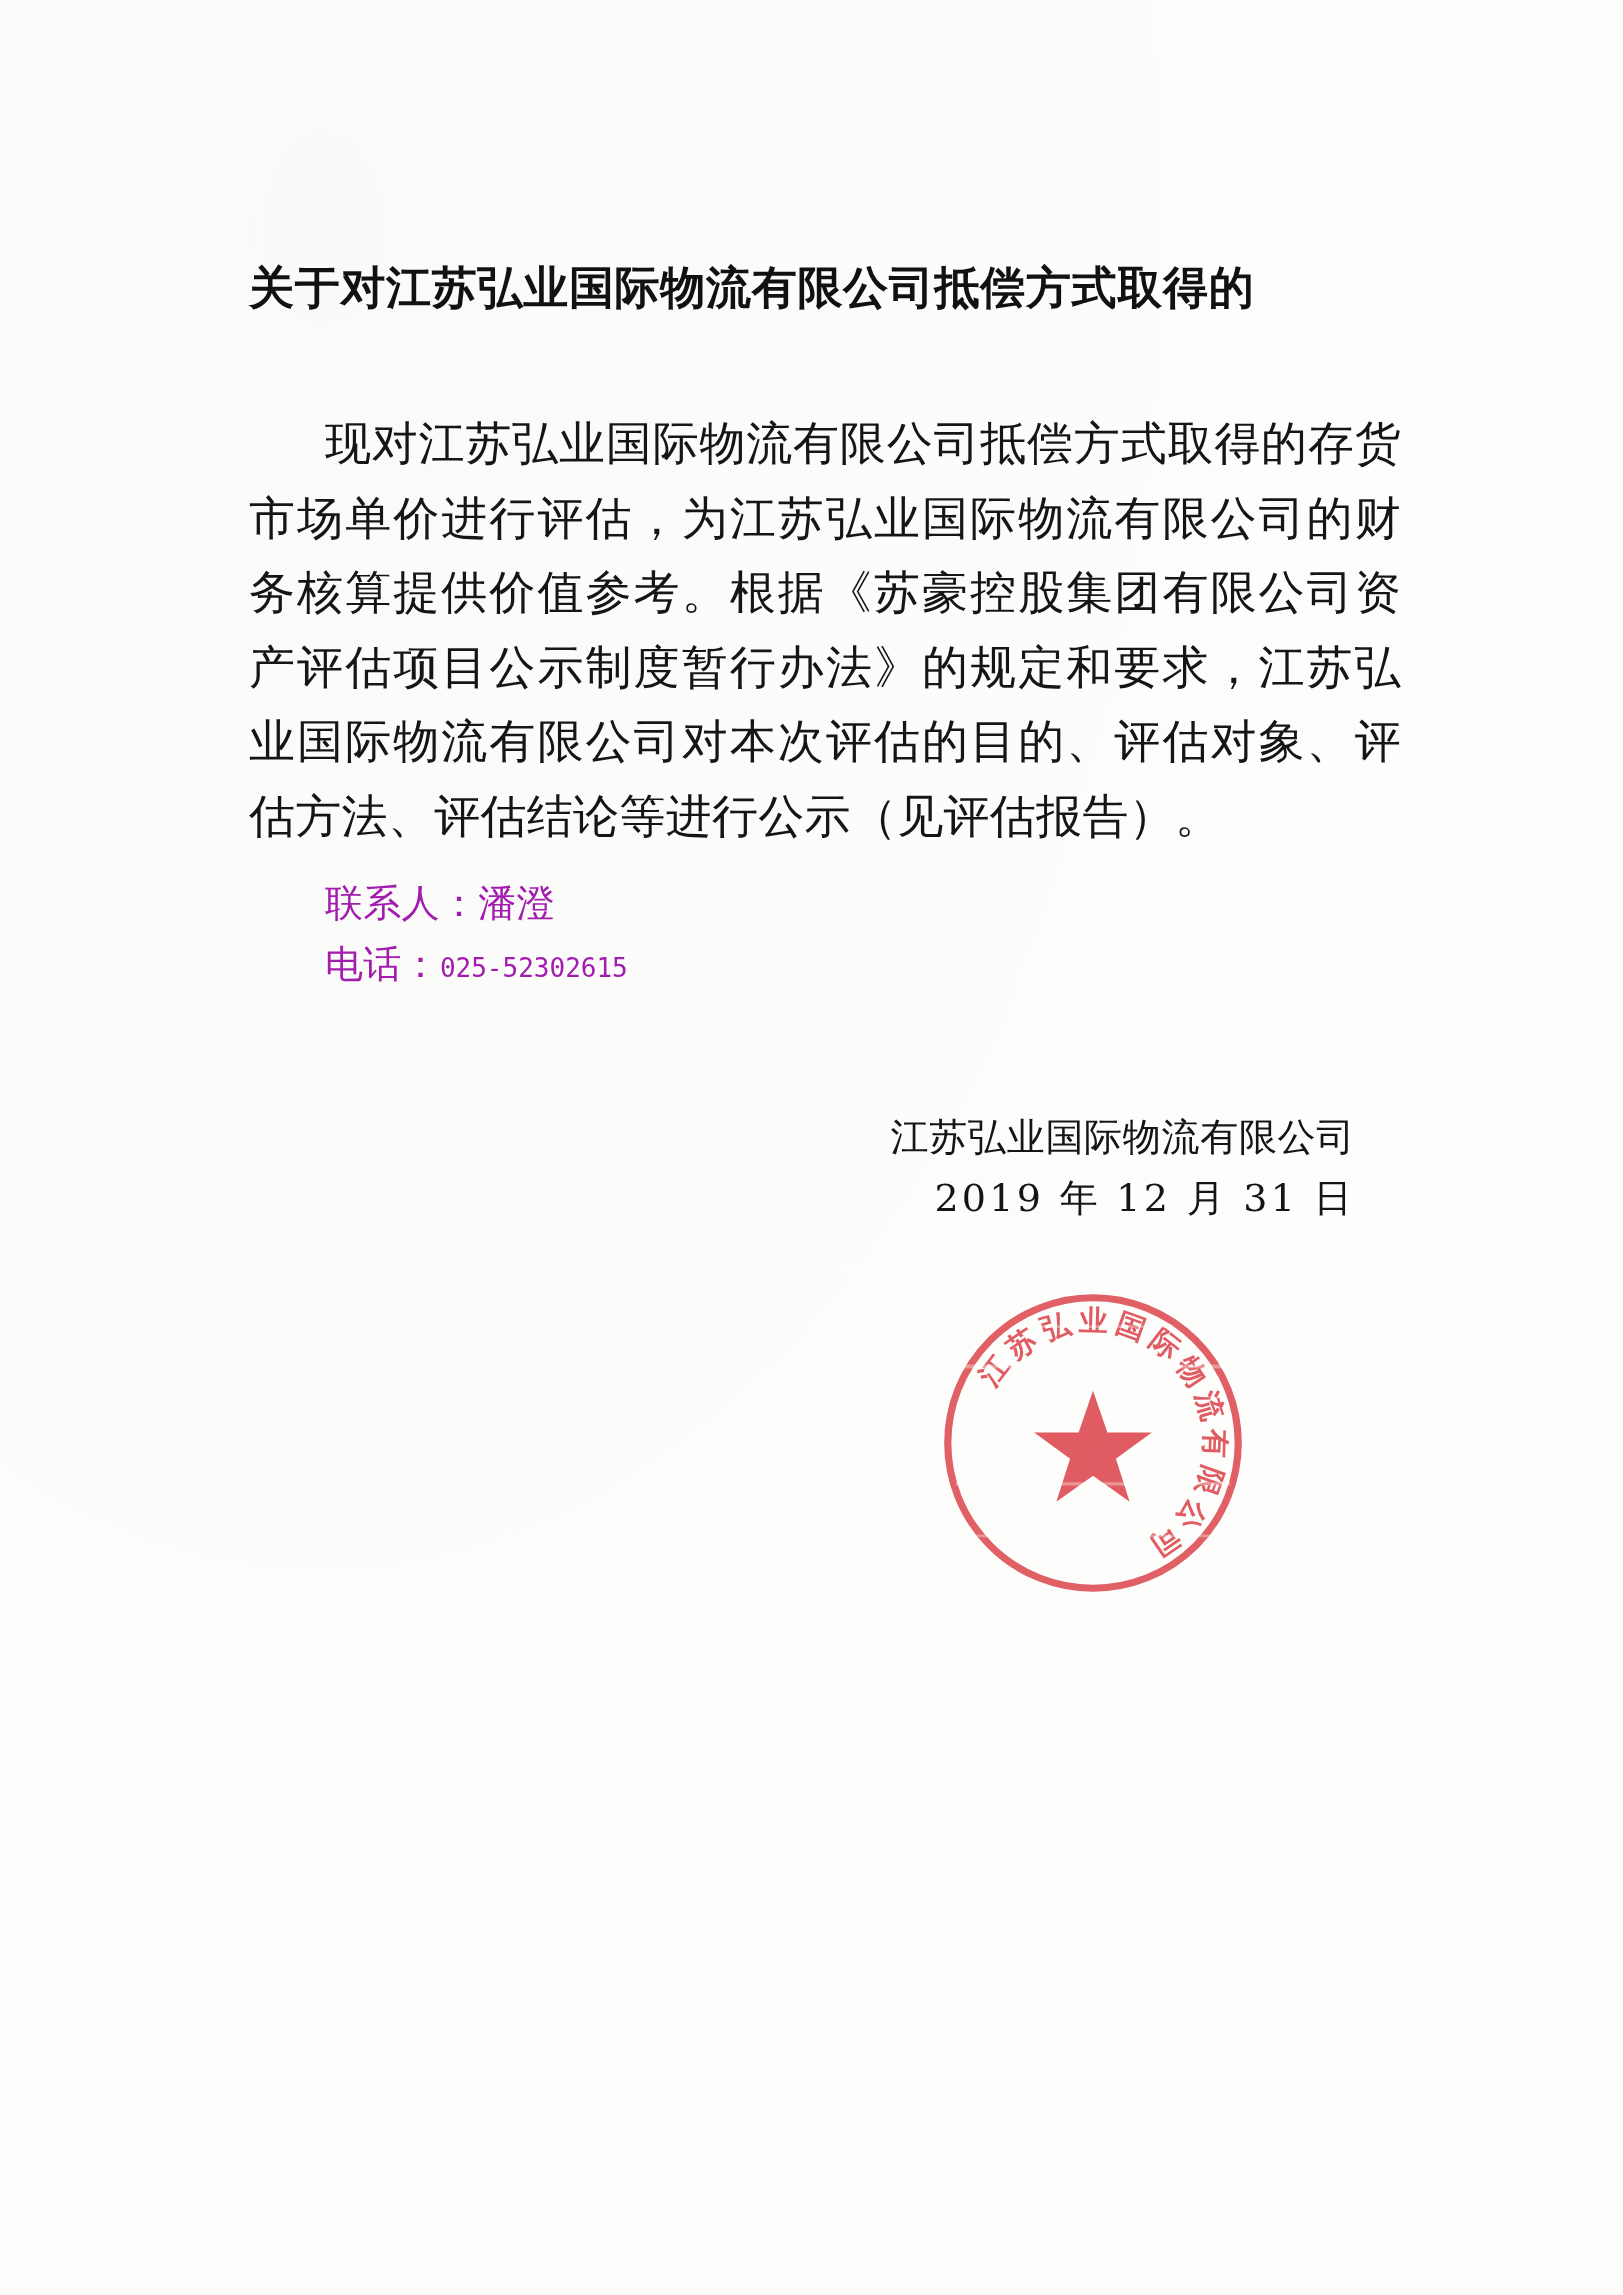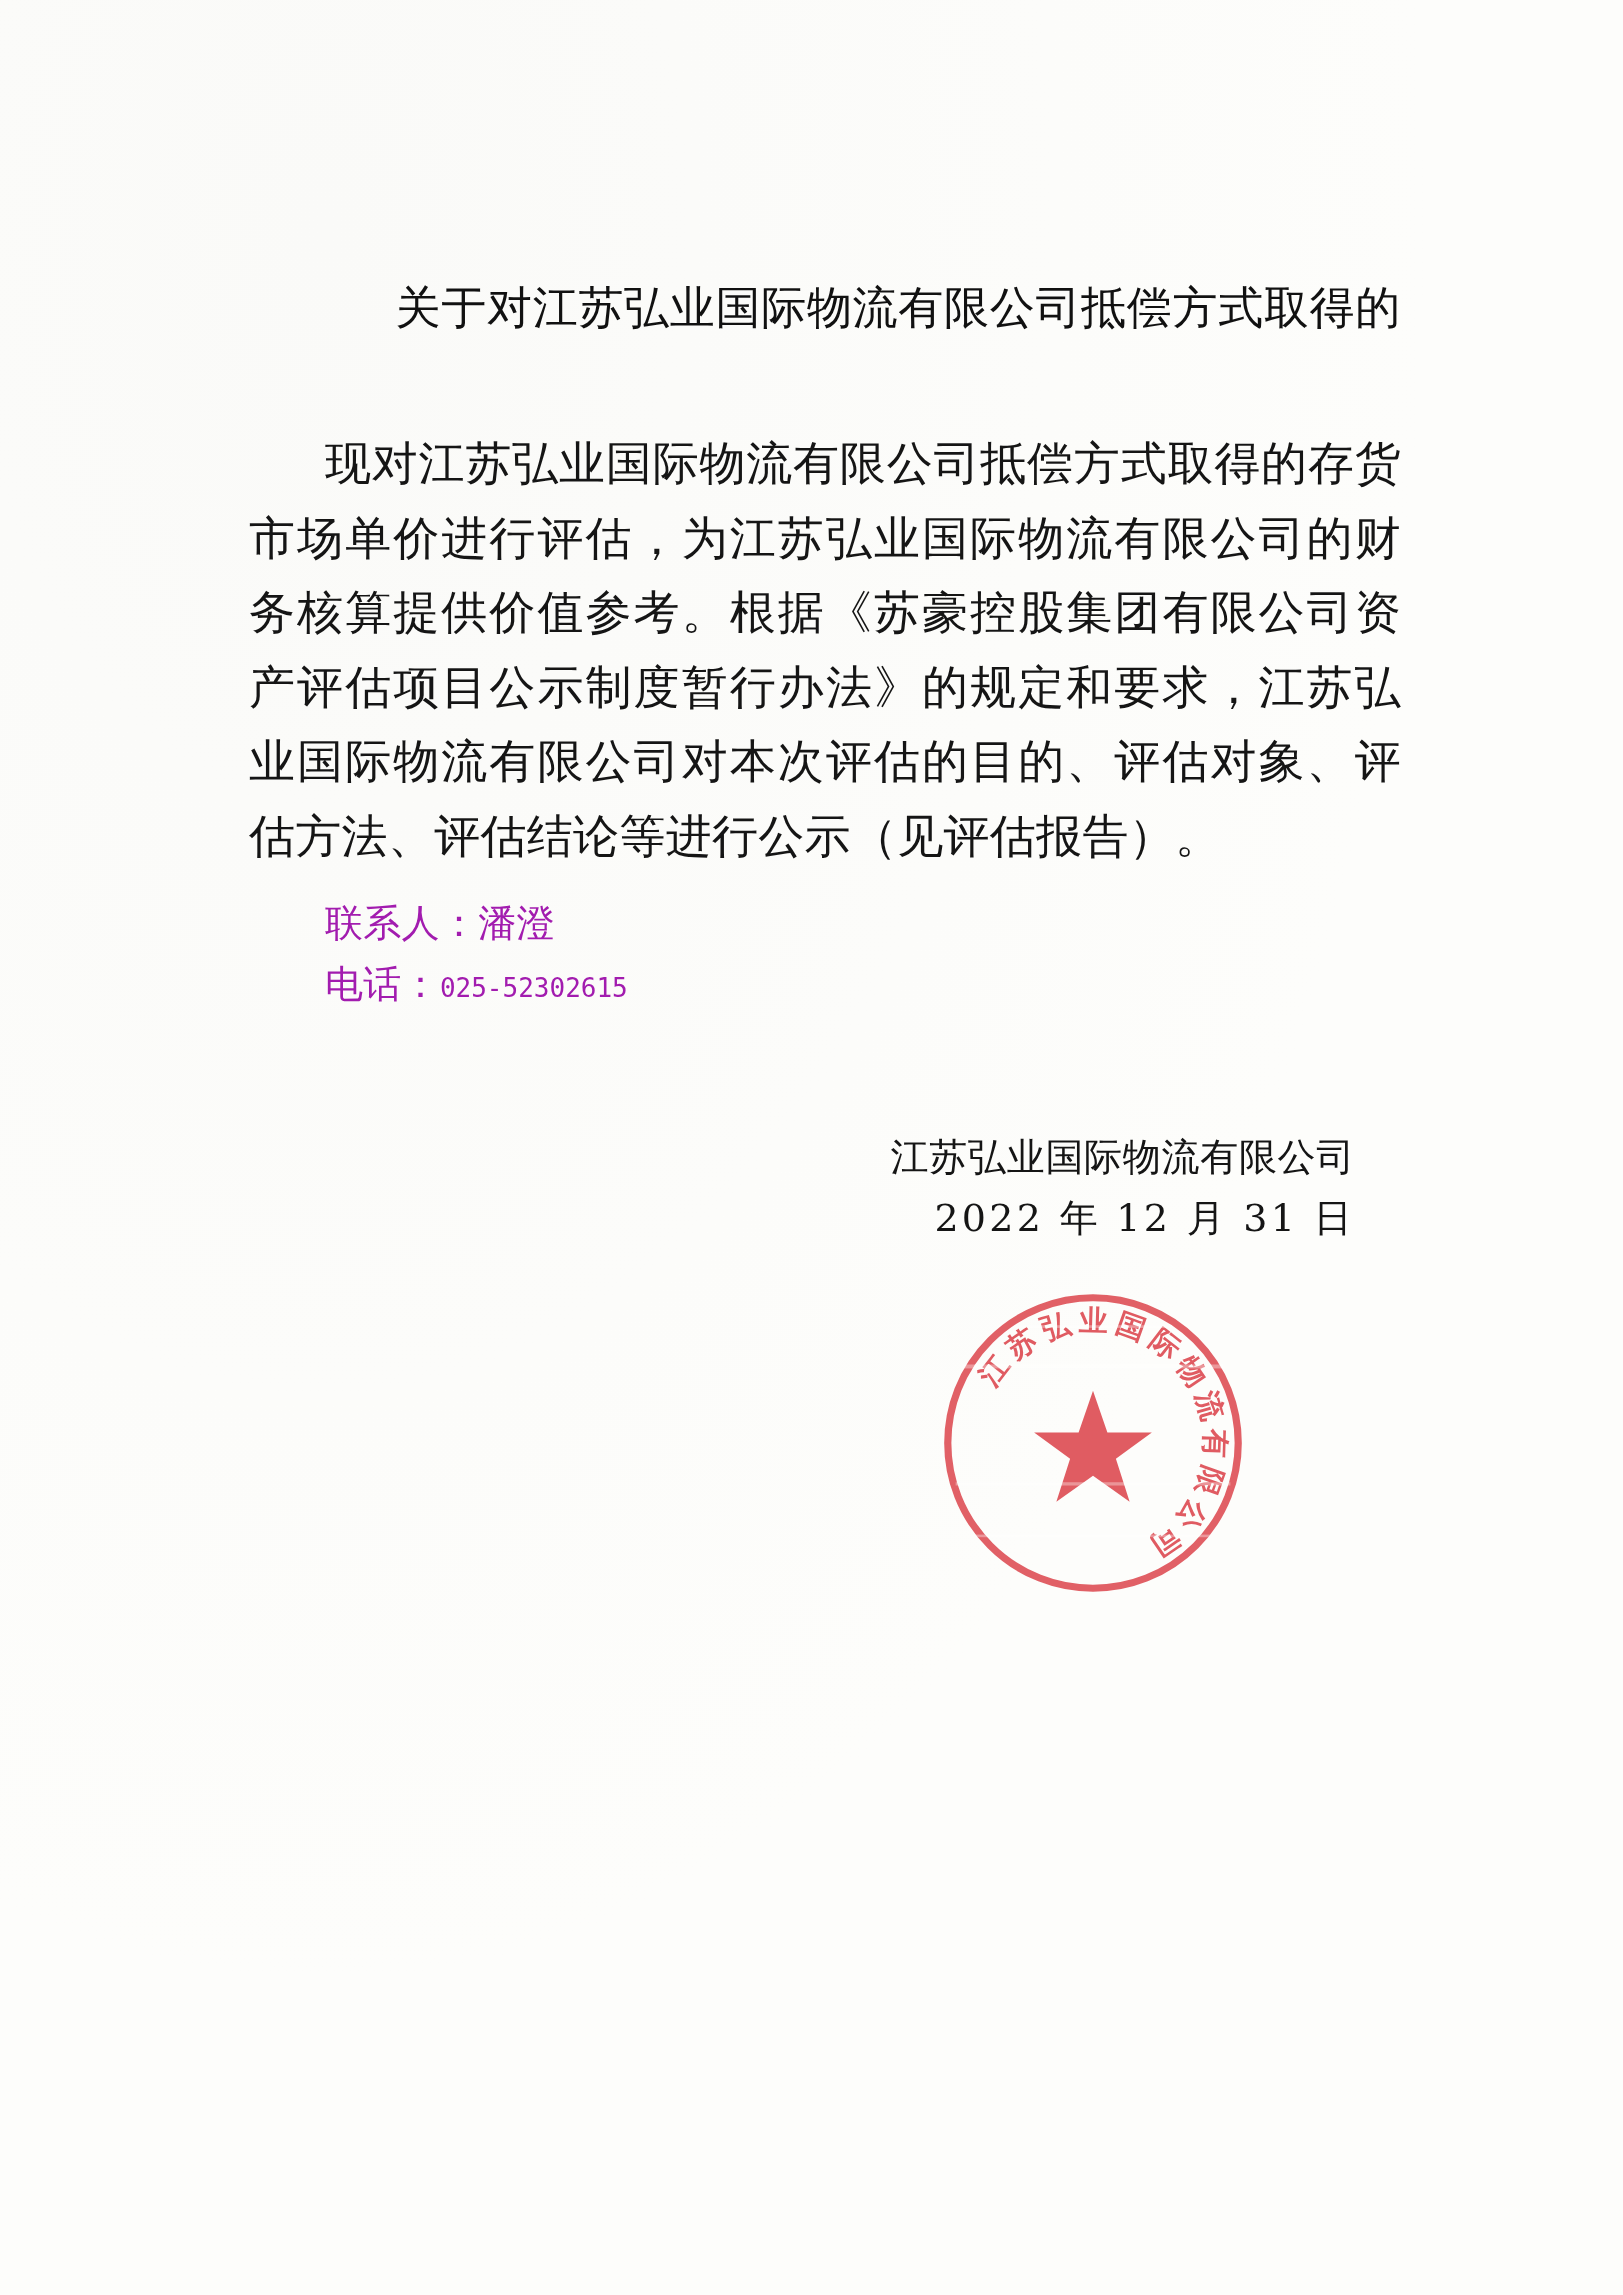--- a/index.html
+++ b/index.html
@@ -33,28 +33,27 @@
   }
 
   .content {
     position: absolute;
     left: 249px;
     top: 255px;
     width: 1152px;
   }
 
   .doc-title {
-    text-align: right;
+    text-align: left;
     font-family: "DejaVu Sans", "Liberation Sans", sans-serif;
-    font-weight: 400;
+    font-weight: 700;
     font-size: 45px;
     line-height: 1.45;
     letter-spacing: 0.7px;
     color: #111111;
-    margin-top: 20px;
   }
   .doc-title .line {
     display: block;
   }
   .doc-title .line2 {
     letter-spacing: 1.3px;
   }
 
   .body-block {
     margin-top: 86px;
@@ -140,21 +139,21 @@
 
       <div class="contact-block">
         <div>联系人：潘澄</div>
         <div>
           <span>电话：</span><span class="mono-val">025-52302615</span>
         </div>
       </div>
 
       <div class="signature">
         <div class="company">江苏弘业国际物流有限公司</div>
-        <div class="date">2022 年 12 月 31 日</div>
+        <div class="date">2019 年 12 月 31 日</div>
       </div>
     </div>
   </div>
 
   <div class="seal">
     <svg viewBox="0 0 480 480" xmlns="http://www.w3.org/2000/svg">
       <defs>
         <path id="sealTextPath" d="M 240,240 m -172,0 a 172,172 0 1,1 344,0 a 172,172 0 1,1 -344,0"></path>
       </defs>
       <g fill="none" stroke="#d9363e" stroke-width="11" opacity="0.9">

